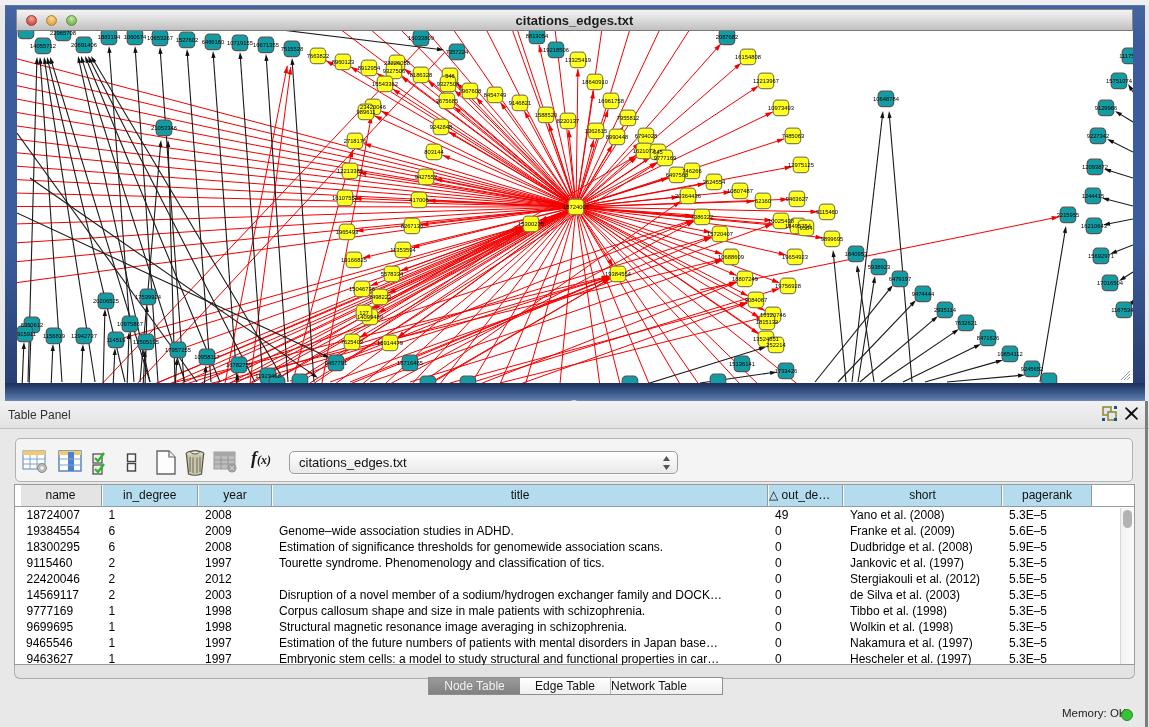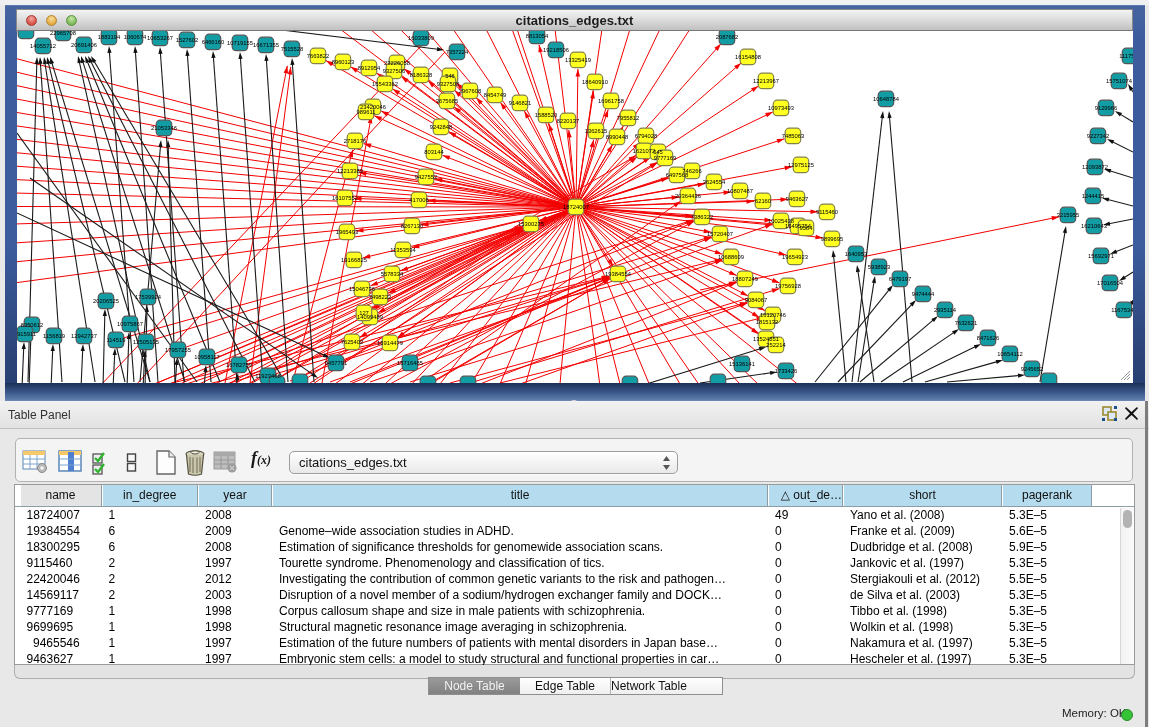--- a/index.html
+++ b/index.html
@@ -767,21 +767,21 @@
     </svg>
   </div>
 </div>
 
 <div class="abs" style="left:14px;top:484px;width:1121px;height:181px;background:#fff;border:1px solid #9a9a9a">
   <div class="abs" style="left:0;top:0;width:1119px;height:22px;border-bottom:1px solid #8e9ca4;font-size:12px;color:#111">
       <div style="position:absolute;left:5.5px;top:0;width:81px;height:21px;background:#e4e4e4;border-right:1px solid #8e9ca4;text-align:center;line-height:21px">name</div>
       <div style="position:absolute;left:87.5px;top:0;width:95.5px;height:21px;background:#b5dcee;border-right:1px solid #8e9ca4;text-align:center;line-height:21px">in_degree</div>
       <div style="position:absolute;left:184px;top:0;width:73px;height:21px;background:#b5dcee;border-right:1px solid #8e9ca4;text-align:center;line-height:21px">year</div>
       <div style="position:absolute;left:258px;top:0;width:495px;height:21px;background:#b5dcee;border-right:1px solid #8e9ca4;text-align:center;line-height:21px">title</div>
-      <div style="position:absolute;left:754px;top:0;width:74px;height:21px;background:#b5dcee;border-right:1px solid #8e9ca4;text-align:right;line-height:21px">△ out_de…</div>
+      <div style="position:absolute;left:754px;top:0;width:74px;height:21px;background:#b5dcee;border-right:1px solid #8e9ca4;text-align:left;line-height:21px">△ out_de…</div>
       <div style="position:absolute;left:829px;top:0;width:158px;height:21px;background:#b5dcee;border-right:1px solid #8e9ca4;text-align:center;line-height:21px">short</div>
       <div style="position:absolute;left:988px;top:0;width:89px;height:21px;background:#b5dcee;border-right:1px solid #8e9ca4;text-align:center;line-height:21px">pagerank</div>
     </div>
   <div class="abs" style="left:0;top:22px;width:1119px;height:157px;font-size:12px;color:#000">
 <div style="position:absolute;left:0px;top:0px;width:1106px;height:16px">
         <div style="position:absolute;left:11.5px;top:0;width:74px;height:16px;overflow:hidden;white-space:nowrap;line-height:16px">18724007</div>
         <div style="position:absolute;left:93.5px;top:0;width:88.5px;height:16px;overflow:hidden;white-space:nowrap;line-height:16px">1</div>
         <div style="position:absolute;left:190px;top:0;width:66px;height:16px;overflow:hidden;white-space:nowrap;line-height:16px">2008</div>
         <div style="position:absolute;left:760px;top:0;width:67px;height:16px;overflow:hidden;white-space:nowrap;line-height:16px">49</div>
         <div style="position:absolute;left:835px;top:0;width:151px;height:16px;overflow:hidden;white-space:nowrap;line-height:16px">Yano et al. (2008)</div>
@@ -811,21 +811,20 @@
         <div style="position:absolute;left:190px;top:0;width:66px;height:16px;overflow:hidden;white-space:nowrap;line-height:16px">1997</div>
         <div style="position:absolute;left:264px;top:0;width:488px;height:16px;overflow:hidden;white-space:nowrap;line-height:16px">Tourette syndrome. Phenomenology and classification of tics.</div>
         <div style="position:absolute;left:760px;top:0;width:67px;height:16px;overflow:hidden;white-space:nowrap;line-height:16px">0</div>
         <div style="position:absolute;left:835px;top:0;width:151px;height:16px;overflow:hidden;white-space:nowrap;line-height:16px">Jankovic et al. (1997)</div>
         <div style="position:absolute;left:994px;top:0;width:82px;height:16px;overflow:hidden;white-space:nowrap;line-height:16px">5.3E–5</div>
       </div>
       <div style="position:absolute;left:0px;top:64px;width:1106px;height:16px">
         <div style="position:absolute;left:11.5px;top:0;width:74px;height:16px;overflow:hidden;white-space:nowrap;line-height:16px">22420046</div>
         <div style="position:absolute;left:93.5px;top:0;width:88.5px;height:16px;overflow:hidden;white-space:nowrap;line-height:16px">2</div>
         <div style="position:absolute;left:190px;top:0;width:66px;height:16px;overflow:hidden;white-space:nowrap;line-height:16px">2012</div>
-        <div style="position:absolute;left:264px;top:0;width:488px;height:16px;overflow:hidden;white-space:nowrap;line-height:16px">Investigating the contribution of common genetic variants to the risk and pathogen…</div>
         <div style="position:absolute;left:760px;top:0;width:67px;height:16px;overflow:hidden;white-space:nowrap;line-height:16px">0</div>
         <div style="position:absolute;left:835px;top:0;width:151px;height:16px;overflow:hidden;white-space:nowrap;line-height:16px">Stergiakouli et al. (2012)</div>
         <div style="position:absolute;left:994px;top:0;width:82px;height:16px;overflow:hidden;white-space:nowrap;line-height:16px">5.5E–5</div>
       </div>
       <div style="position:absolute;left:0px;top:80px;width:1106px;height:16px">
         <div style="position:absolute;left:11.5px;top:0;width:74px;height:16px;overflow:hidden;white-space:nowrap;line-height:16px">14569117</div>
         <div style="position:absolute;left:93.5px;top:0;width:88.5px;height:16px;overflow:hidden;white-space:nowrap;line-height:16px">2</div>
         <div style="position:absolute;left:190px;top:0;width:66px;height:16px;overflow:hidden;white-space:nowrap;line-height:16px">2003</div>
         <div style="position:absolute;left:264px;top:0;width:488px;height:16px;overflow:hidden;white-space:nowrap;line-height:16px">Disruption of a novel member of a sodium/hydrogen exchanger family and DOCK…</div>
         <div style="position:absolute;left:760px;top:0;width:67px;height:16px;overflow:hidden;white-space:nowrap;line-height:16px">0</div>
@@ -844,21 +843,21 @@
       <div style="position:absolute;left:0px;top:112px;width:1106px;height:16px">
         <div style="position:absolute;left:11.5px;top:0;width:74px;height:16px;overflow:hidden;white-space:nowrap;line-height:16px">9699695</div>
         <div style="position:absolute;left:93.5px;top:0;width:88.5px;height:16px;overflow:hidden;white-space:nowrap;line-height:16px">1</div>
         <div style="position:absolute;left:190px;top:0;width:66px;height:16px;overflow:hidden;white-space:nowrap;line-height:16px">1998</div>
         <div style="position:absolute;left:264px;top:0;width:488px;height:16px;overflow:hidden;white-space:nowrap;line-height:16px">Structural magnetic resonance image averaging in schizophrenia.</div>
         <div style="position:absolute;left:760px;top:0;width:67px;height:16px;overflow:hidden;white-space:nowrap;line-height:16px">0</div>
         <div style="position:absolute;left:835px;top:0;width:151px;height:16px;overflow:hidden;white-space:nowrap;line-height:16px">Wolkin et al. (1998)</div>
         <div style="position:absolute;left:994px;top:0;width:82px;height:16px;overflow:hidden;white-space:nowrap;line-height:16px">5.3E–5</div>
       </div>
       <div style="position:absolute;left:0px;top:128px;width:1106px;height:16px">
-        <div style="position:absolute;left:18px;top:0;width:74px;height:16px;overflow:hidden;white-space:nowrap;line-height:16px">9465546</div>
+        <div style="position:absolute;left:11px;top:0;width:74px;height:16px;overflow:hidden;white-space:nowrap;line-height:16px">9465546</div>
         <div style="position:absolute;left:93.5px;top:0;width:88.5px;height:16px;overflow:hidden;white-space:nowrap;line-height:16px">1</div>
         <div style="position:absolute;left:190px;top:0;width:66px;height:16px;overflow:hidden;white-space:nowrap;line-height:16px">1997</div>
         <div style="position:absolute;left:264px;top:0;width:488px;height:16px;overflow:hidden;white-space:nowrap;line-height:16px">Estimation of the future numbers of patients with mental disorders in Japan base…</div>
         <div style="position:absolute;left:760px;top:0;width:67px;height:16px;overflow:hidden;white-space:nowrap;line-height:16px">0</div>
         <div style="position:absolute;left:835px;top:0;width:151px;height:16px;overflow:hidden;white-space:nowrap;line-height:16px">Nakamura et al. (1997)</div>
         <div style="position:absolute;left:994px;top:0;width:82px;height:16px;overflow:hidden;white-space:nowrap;line-height:16px">5.3E–5</div>
       </div>
       <div style="position:absolute;left:0px;top:144px;width:1106px;height:16px">
         <div style="position:absolute;left:11.5px;top:0;width:74px;height:16px;overflow:hidden;white-space:nowrap;line-height:16px">9463627</div>
         <div style="position:absolute;left:93.5px;top:0;width:88.5px;height:16px;overflow:hidden;white-space:nowrap;line-height:16px">1</div>

